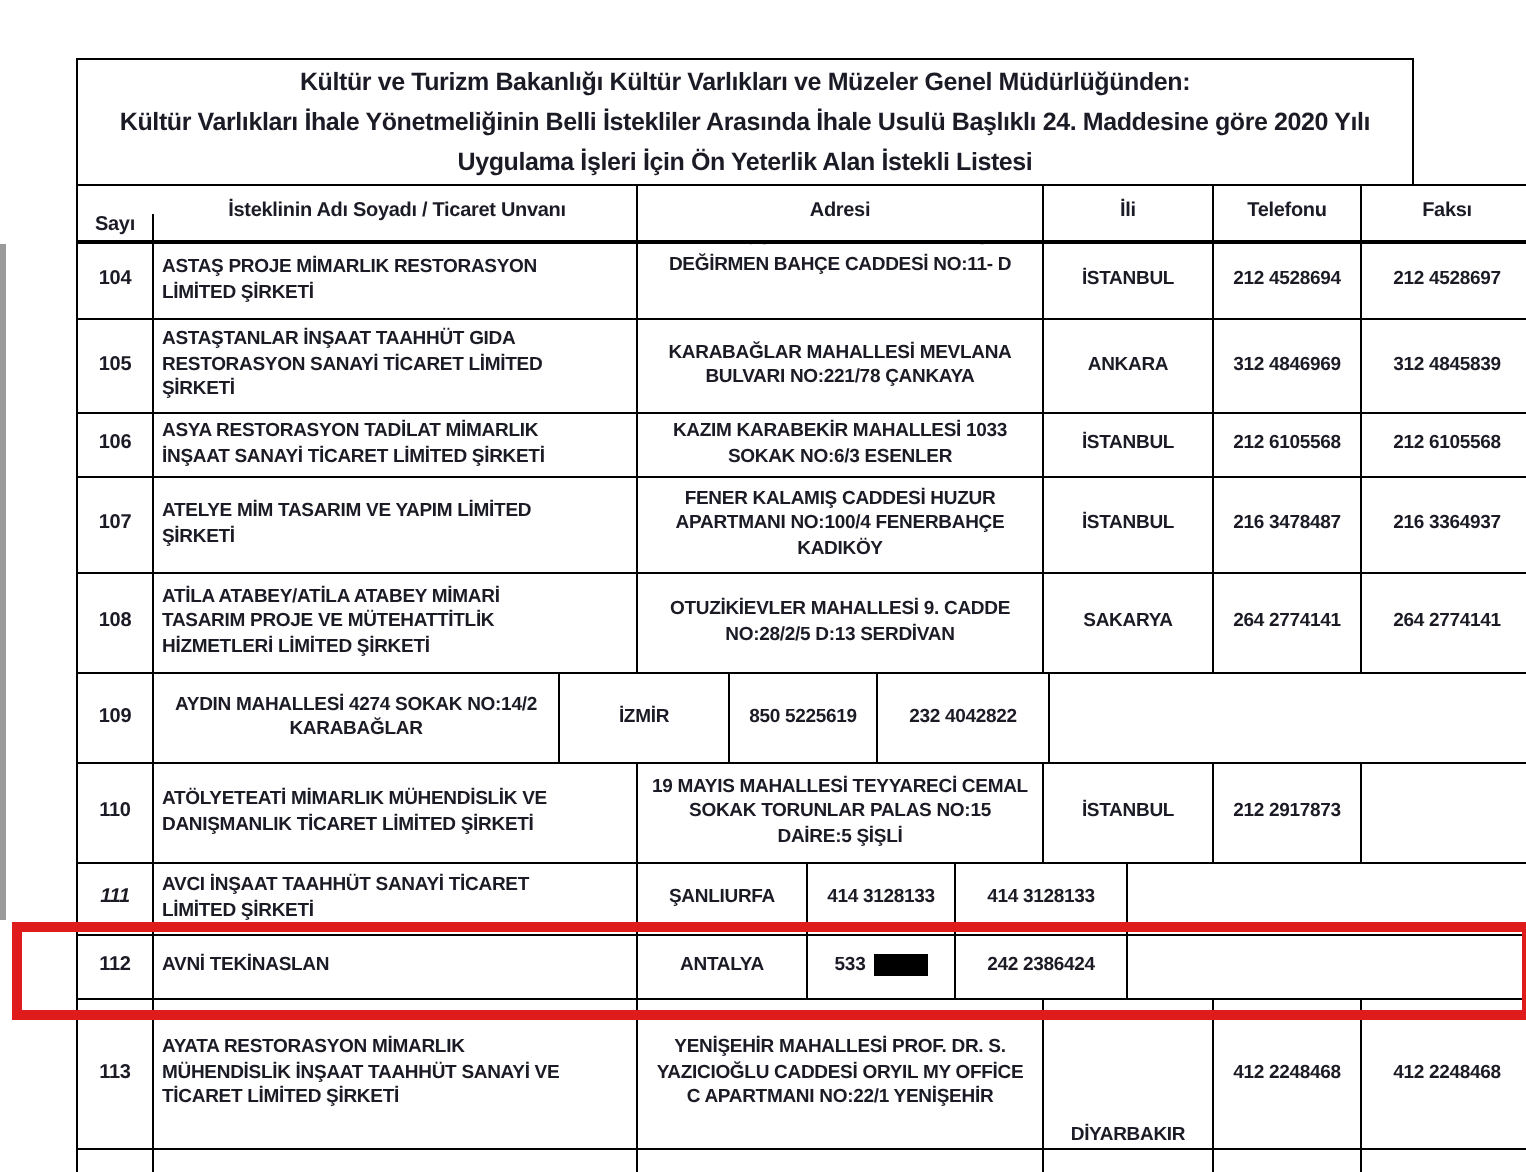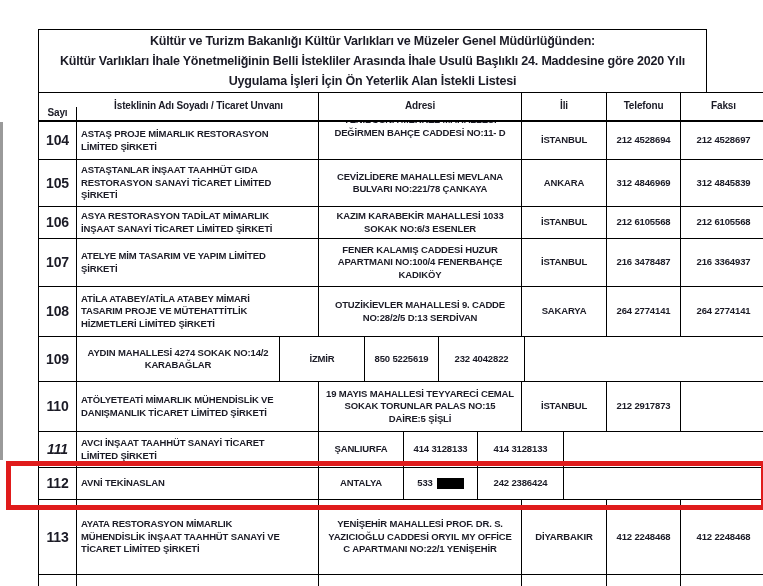--- a/index.html
+++ b/index.html
@@ -12,21 +12,21 @@
                text-align:center; font-weight:bold; font-size:12.5px; line-height:20px;
                color:#1b1b26; letter-spacing:-0.2px; white-space:nowrap; overflow:hidden; }
   #grid { position:absolute; left:38px; top:92px; width:728px; border-left:1px solid #000; }
   .trow { display:flex; border-bottom:1px solid #000; }
   .trow.header { border-top:1px solid #000; border-bottom:2px solid #000; }
   .trow.partial { border-bottom:none; }
   .cell { flex:none; border-right:1px solid #000; display:flex; flex-direction:column;
           justify-content:center; overflow:hidden; font-weight:bold; font-size:9.5px;
           line-height:12.5px; color:#1b1b26; letter-spacing:-0.15px; }
   .header .cell { font-size:10px; align-items:center; text-align:center; }
-  .c-sayi { align-items:center; text-align:right; font-size:14px; }
+  .c-sayi { align-items:center; text-align:right; font-size:10px; }
   .c-name { align-items:flex-start; padding-left:4px; padding-right:2px; text-align:left; }
   .c-addr, .c-ili, .c-tel, .c-fax { align-items:center; text-align:center; padding:0 2px; }
   .c-addr.has-clip { justify-content:flex-start; }
   .line { white-space:nowrap; }
   .line.clipped { margin-top:-8px; }
   .redact { display:inline-block; background:#000; vertical-align:middle; }
   .redact.r-addr1 { width:80px; height:11px; margin-left:4px; }
   .redact.r-addr2 { width:182px; height:12px; }
   .redact.r-phone { width:27px; height:11px; margin-left:4px; }
   #red-box { position:absolute; left:6px; top:461px; width:760px; height:49px;
@@ -89,21 +89,21 @@
     <div class="trow" style="height: 47px;">
       <div class="cell c-sayi" style="width: 38px;">
         <div class="line">105</div>
       </div>
       <div class="cell c-name" style="width: 242px;">
         <div class="line">ASTAŞTANLAR İNŞAAT TAAHHÜT GIDA</div>
         <div class="line">RESTORASYON SANAYİ TİCARET LİMİTED</div>
         <div class="line">ŞİRKETİ</div>
       </div>
       <div class="cell c-addr" style="width: 203px;">
-        <div class="line"><span>CEVİZLİDERE MAHALLESİ MEVLANA</span></div>
+        <div class="line"><span>KARABAĞLAR MAHALLESİ MEVLANA</span></div>
         <div class="line"><span>BULVARI NO:221/78 ÇANKAYA</span></div>
       </div>
       <div class="cell c-ili" style="width: 85px;">
         <div class="line">ANKARA</div>
       </div>
       <div class="cell c-tel" style="width: 74px;">
         <div class="line"><span>312 4846969</span></div>
       </div>
       <div class="cell c-fax" style="width: 86px;">
         <div class="line">312 4845839</div>
@@ -260,21 +260,21 @@
       <div class="cell c-name" style="width: 242px;">
         <div class="line">AYATA RESTORASYON MİMARLIK</div>
         <div class="line">MÜHENDİSLİK İNŞAAT TAAHHÜT SANAYİ VE</div>
         <div class="line">TİCARET LİMİTED ŞİRKETİ</div>
       </div>
       <div class="cell c-addr" style="width: 203px;">
         <div class="line"><span>YENİŞEHİR MAHALLESİ PROF. DR. S.</span></div>
         <div class="line"><span>YAZICIOĞLU CADDESİ ORYIL MY OFFİCE</span></div>
         <div class="line"><span>C APARTMANI NO:22/1 YENİŞEHİR</span></div>
       </div>
-      <div class="cell c-ili" style="width: 85px;">
+      <div class="cell c-ili" style="width: 85px; justify-content: flex-end;">
         <div class="line">DİYARBAKIR</div>
       </div>
       <div class="cell c-tel" style="width: 74px;">
         <div class="line"><span>412 2248468</span></div>
       </div>
       <div class="cell c-fax" style="width: 86px;">
         <div class="line">412 2248468</div>
       </div>
     </div>
     <div class="trow partial" style="height: 11px;">

